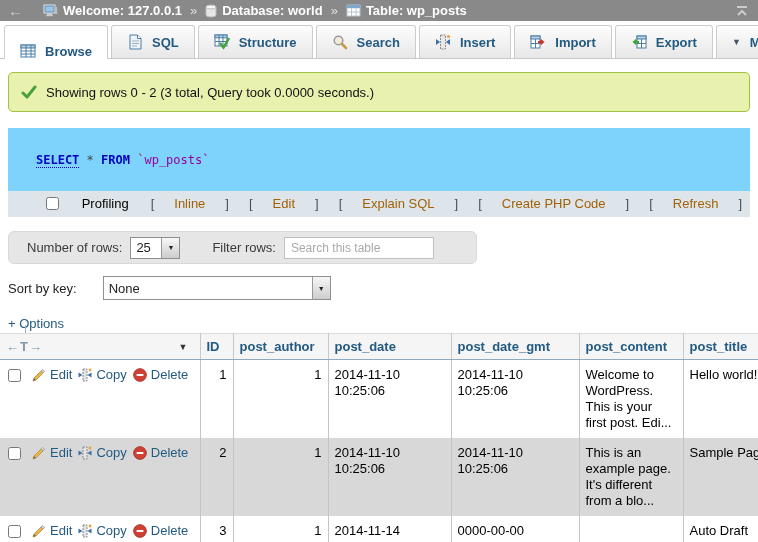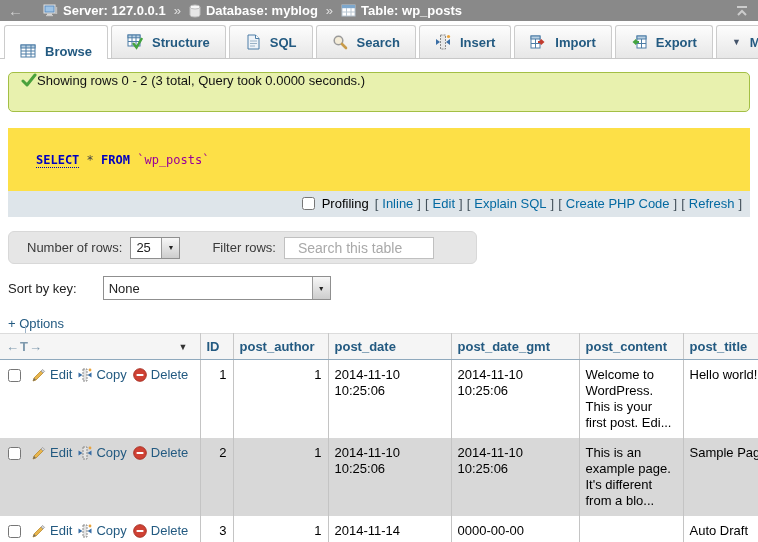--- a/index.html
+++ b/index.html
@@ -19,57 +19,57 @@
     box-sizing:border-box;border-bottom:1px solid #c8c8c8;background:#fff;}
   .tab{display:inline-flex;align-items:center;gap:9px;padding:0 15px;
     border:1px solid #ccc;border-bottom:none;border-radius:3px 3px 0 0;
     background:linear-gradient(#fdfdfd,#e7e7e7);color:#235a81;font-weight:bold;
     font-size:13px;cursor:pointer;position:relative;}
   .tab.active{background:#fff;margin-bottom:-1px;z-index:2;align-items:flex-end;}
   .more-arrow{color:#44546a;font-size:9px;}
 
   
   .message{margin:13px 8px 0;height:40px;box-sizing:border-box;background:#e8f1ae;
-    border:1px solid #a3bf45;border-radius:5px;display:flex;align-items:flex-start;
-    padding:0 12px;color:#111;}
+    border:1px solid #a3bf45;border-radius:5px;display:flex;align-items:center;
+    gap:9px;padding:0 12px;color:#111;}
 
   
   .sqlbox{margin:16px 8px 0;}
-  .sql-query{background:#fde047;padding:25px 10px 24px 28px;
+  .sql-query{background:#7dd3fc;padding:25px 10px 24px 28px;
     font-family:"DejaVu Sans Mono",monospace;font-size:12px;}
   .kw{color:#0000c0;font-weight:bold;}
   .kw.dotted{border-bottom:1px dotted #0000c0;}
   .op{color:#444;}
   .tbl{color:#990099;}
   .sql-footer{background:#dee5ea;padding:3px 8px 4px;display:flex;justify-content:flex-end;
-    align-items:center;gap:4px;font-size:13px;}
+    align-items:center;gap:20px;font-size:13px;}
   .sql-footer .prof{color:#000;margin-right:2px;}
   .br{color:#44525c;}
-  .lnk{color:#0369a1;text-decoration:none;cursor:pointer;}
+  .lnk{color:#a16207;text-decoration:none;cursor:pointer;}
 
   
   .sel{position:relative;display:inline-flex;background:#fff;border:1px solid #8f8f8f;
     height:22px;box-sizing:border-box;}
   .sel select{appearance:none;-webkit-appearance:none;-moz-appearance:none;border:none;
     background:transparent;font-size:13px;font-family:"Liberation Sans",sans-serif;
     padding:0 22px 0 5px;outline:none;color:#222;width:100%;}
   .sel .arrow{position:absolute;right:0;top:0;bottom:0;width:17px;
     background:linear-gradient(#f7f7f7,#cdcdcd);border-left:1px solid #999;
     display:flex;align-items:center;justify-content:center;font-size:7px;color:#222;
     pointer-events:none;}
   .sel.rows-sel{width:50px;}
   .sel.sort-sel{width:228px;height:24px;}
 
   
   .rowsbar{margin:14px 0 0 8px;width:469px;height:33px;box-sizing:border-box;
     background:#e6e6e6;border:1px solid #d8d8d8;border-radius:6px;display:flex;
     align-items:center;gap:8px;padding:0 10px 0 18px;color:#3a3a3a;}
   .filter-label{margin-left:24px;}
   .filter-input{width:150px;height:22px;box-sizing:border-box;border:1px solid #c0c0c0;
-    padding:0 13px;font-size:14px;font-family:"Liberation Sans",sans-serif;color:#333;}
+    padding:0 6px;font-size:12px;font-family:"Liberation Sans",sans-serif;color:#333;}
   .filter-input::placeholder{color:#a9a9a9;}
 
   .sortrow{margin:12px 0 0 8px;display:flex;align-items:center;gap:26px;color:#222;}
   .options{display:inline-block;margin:16px 0 0 8px;color:#235a81;text-decoration:none;cursor:pointer;}
 
   
   .grid-wrap{margin-top:2px;position:relative;}
   .col-tick{position:absolute;top:-8px;left:25px;width:1px;height:8px;background:#9db3c7;}
   table.grid{border-collapse:collapse;table-layout:fixed;width:800px;font-size:13px;}
   table.grid th{background:#f5f5f5;color:#235a81;font-weight:bold;text-align:left;
@@ -97,29 +97,29 @@
   <div class="topbar">
     <span class="back">←</span>
     <span class="crumb">
       <svg width="15" height="13" viewBox="0 0 15 13">
           <rect x="1" y="1" width="11" height="8" fill="#5f8fc0" stroke="#e3e3e3"></rect>
           <rect x="2.5" y="2.5" width="8" height="5" fill="#9dc3e6"></rect>
           <rect x="4" y="9.5" width="5" height="1.5" fill="#d5d5d5"></rect>
           <rect x="3" y="11" width="7" height="1.2" fill="#c8c8c8"></rect>
           <rect x="12.2" y="3" width="2" height="7" fill="#bdbdbd"></rect>
         </svg>
-      <span>Server: 127.0.0.1</span>
+      <span>Welcome: 127.0.0.1</span>
     </span>
     <span class="sep">»</span>
     <span class="crumb">
       <svg width="12" height="14" viewBox="0 0 12 14">
           <path d="M1 3 v8 a5 2 0 0 0 10 0 v-8" fill="#e6e6e6" stroke="#bdbdbd"></path>
           <ellipse cx="6" cy="3" rx="5" ry="2" fill="#f7f7f7" stroke="#bdbdbd"></ellipse>
         </svg>
-      <span>Database: myblog</span>
+      <span>Database: world</span>
     </span>
     <span class="sep">»</span>
     <span class="crumb">
       <svg width="15" height="13" viewBox="0 0 15 13">
           <rect x="1" y="1" width="13" height="11" fill="#fff" stroke="#b8c6d2"></rect>
           <rect x="1" y="1" width="13" height="3.2" fill="#7da7cc"></rect>
           <line x1="5.5" y1="4" x2="5.5" y2="12" stroke="#b8c6d2"></line>
           <line x1="10" y1="4" x2="10" y2="12" stroke="#b8c6d2"></line>
           <line x1="1" y1="8" x2="14" y2="8" stroke="#b8c6d2"></line>
         </svg>
@@ -141,38 +141,38 @@
           <rect x="1" y="2" width="14" height="3" fill="#b9d0e2" stroke="#4d7da6"></rect>
           <line x1="6" y1="2" x2="6" y2="14" stroke="#4d7da6"></line>
           <line x1="11" y1="2" x2="11" y2="14" stroke="#4d7da6"></line>
           <line x1="1" y1="8" x2="15" y2="8" stroke="#4d7da6"></line>
           <line x1="1" y1="11" x2="15" y2="11" stroke="#4d7da6"></line>
         </svg>
       <span>Browse</span>
     </div>
     <div class="tab">
       <svg width="16" height="16" viewBox="0 0 16 16">
+          <path d="M3 1 h7.5 L14 4.5 V15 H3 Z" fill="#eef3f8" stroke="#4d7da6"></path>
+          <path d="M10.5 1 V4.5 H14" fill="#fff" stroke="#4d7da6"></path>
+          <line x1="5" y1="7" x2="12" y2="7" stroke="#9ab2c6"></line>
+          <line x1="5" y1="9.5" x2="12" y2="9.5" stroke="#9ab2c6"></line>
+          <line x1="5" y1="12" x2="10" y2="12" stroke="#9ab2c6"></line>
+        </svg>
+      <span>SQL</span>
+    </div>
+    <div class="tab">
+      <svg width="16" height="16" viewBox="0 0 16 16">
           <rect x="1" y="1" width="12" height="11" fill="#fff" stroke="#4d7da6"></rect>
           <rect x="1" y="1" width="12" height="2.8" fill="#b9d0e2" stroke="#4d7da6"></rect>
           <line x1="5" y1="1" x2="5" y2="12" stroke="#4d7da6"></line>
           <line x1="9" y1="1" x2="9" y2="12" stroke="#4d7da6"></line>
           <line x1="1" y1="7.5" x2="13" y2="7.5" stroke="#4d7da6"></line>
           <path d="M6 9 L9.5 13.5 L15 4" stroke="#43a33f" stroke-width="2.4" fill="none"></path>
         </svg>
       <span>Structure</span>
-    </div>
-    <div class="tab">
-      <svg width="16" height="16" viewBox="0 0 16 16">
-          <path d="M3 1 h7.5 L14 4.5 V15 H3 Z" fill="#eef3f8" stroke="#4d7da6"></path>
-          <path d="M10.5 1 V4.5 H14" fill="#fff" stroke="#4d7da6"></path>
-          <line x1="5" y1="7" x2="12" y2="7" stroke="#9ab2c6"></line>
-          <line x1="5" y1="9.5" x2="12" y2="9.5" stroke="#9ab2c6"></line>
-          <line x1="5" y1="12" x2="10" y2="12" stroke="#9ab2c6"></line>
-        </svg>
-      <span>SQL</span>
     </div>
     <div class="tab">
       <svg width="16" height="16" viewBox="0 0 16 16">
           <circle cx="6.5" cy="6.5" r="4.3" fill="#f4ecd8" stroke="#9a9a9a" stroke-width="1.5"></circle>
           <line x1="10" y1="10" x2="14" y2="14" stroke="#c89b4a" stroke-width="2.6" stroke-linecap="round"></line>
         </svg>
       <span>Search</span>
     </div>
     <div class="tab">
       <svg width="16" height="16" viewBox="0 0 16 16">

